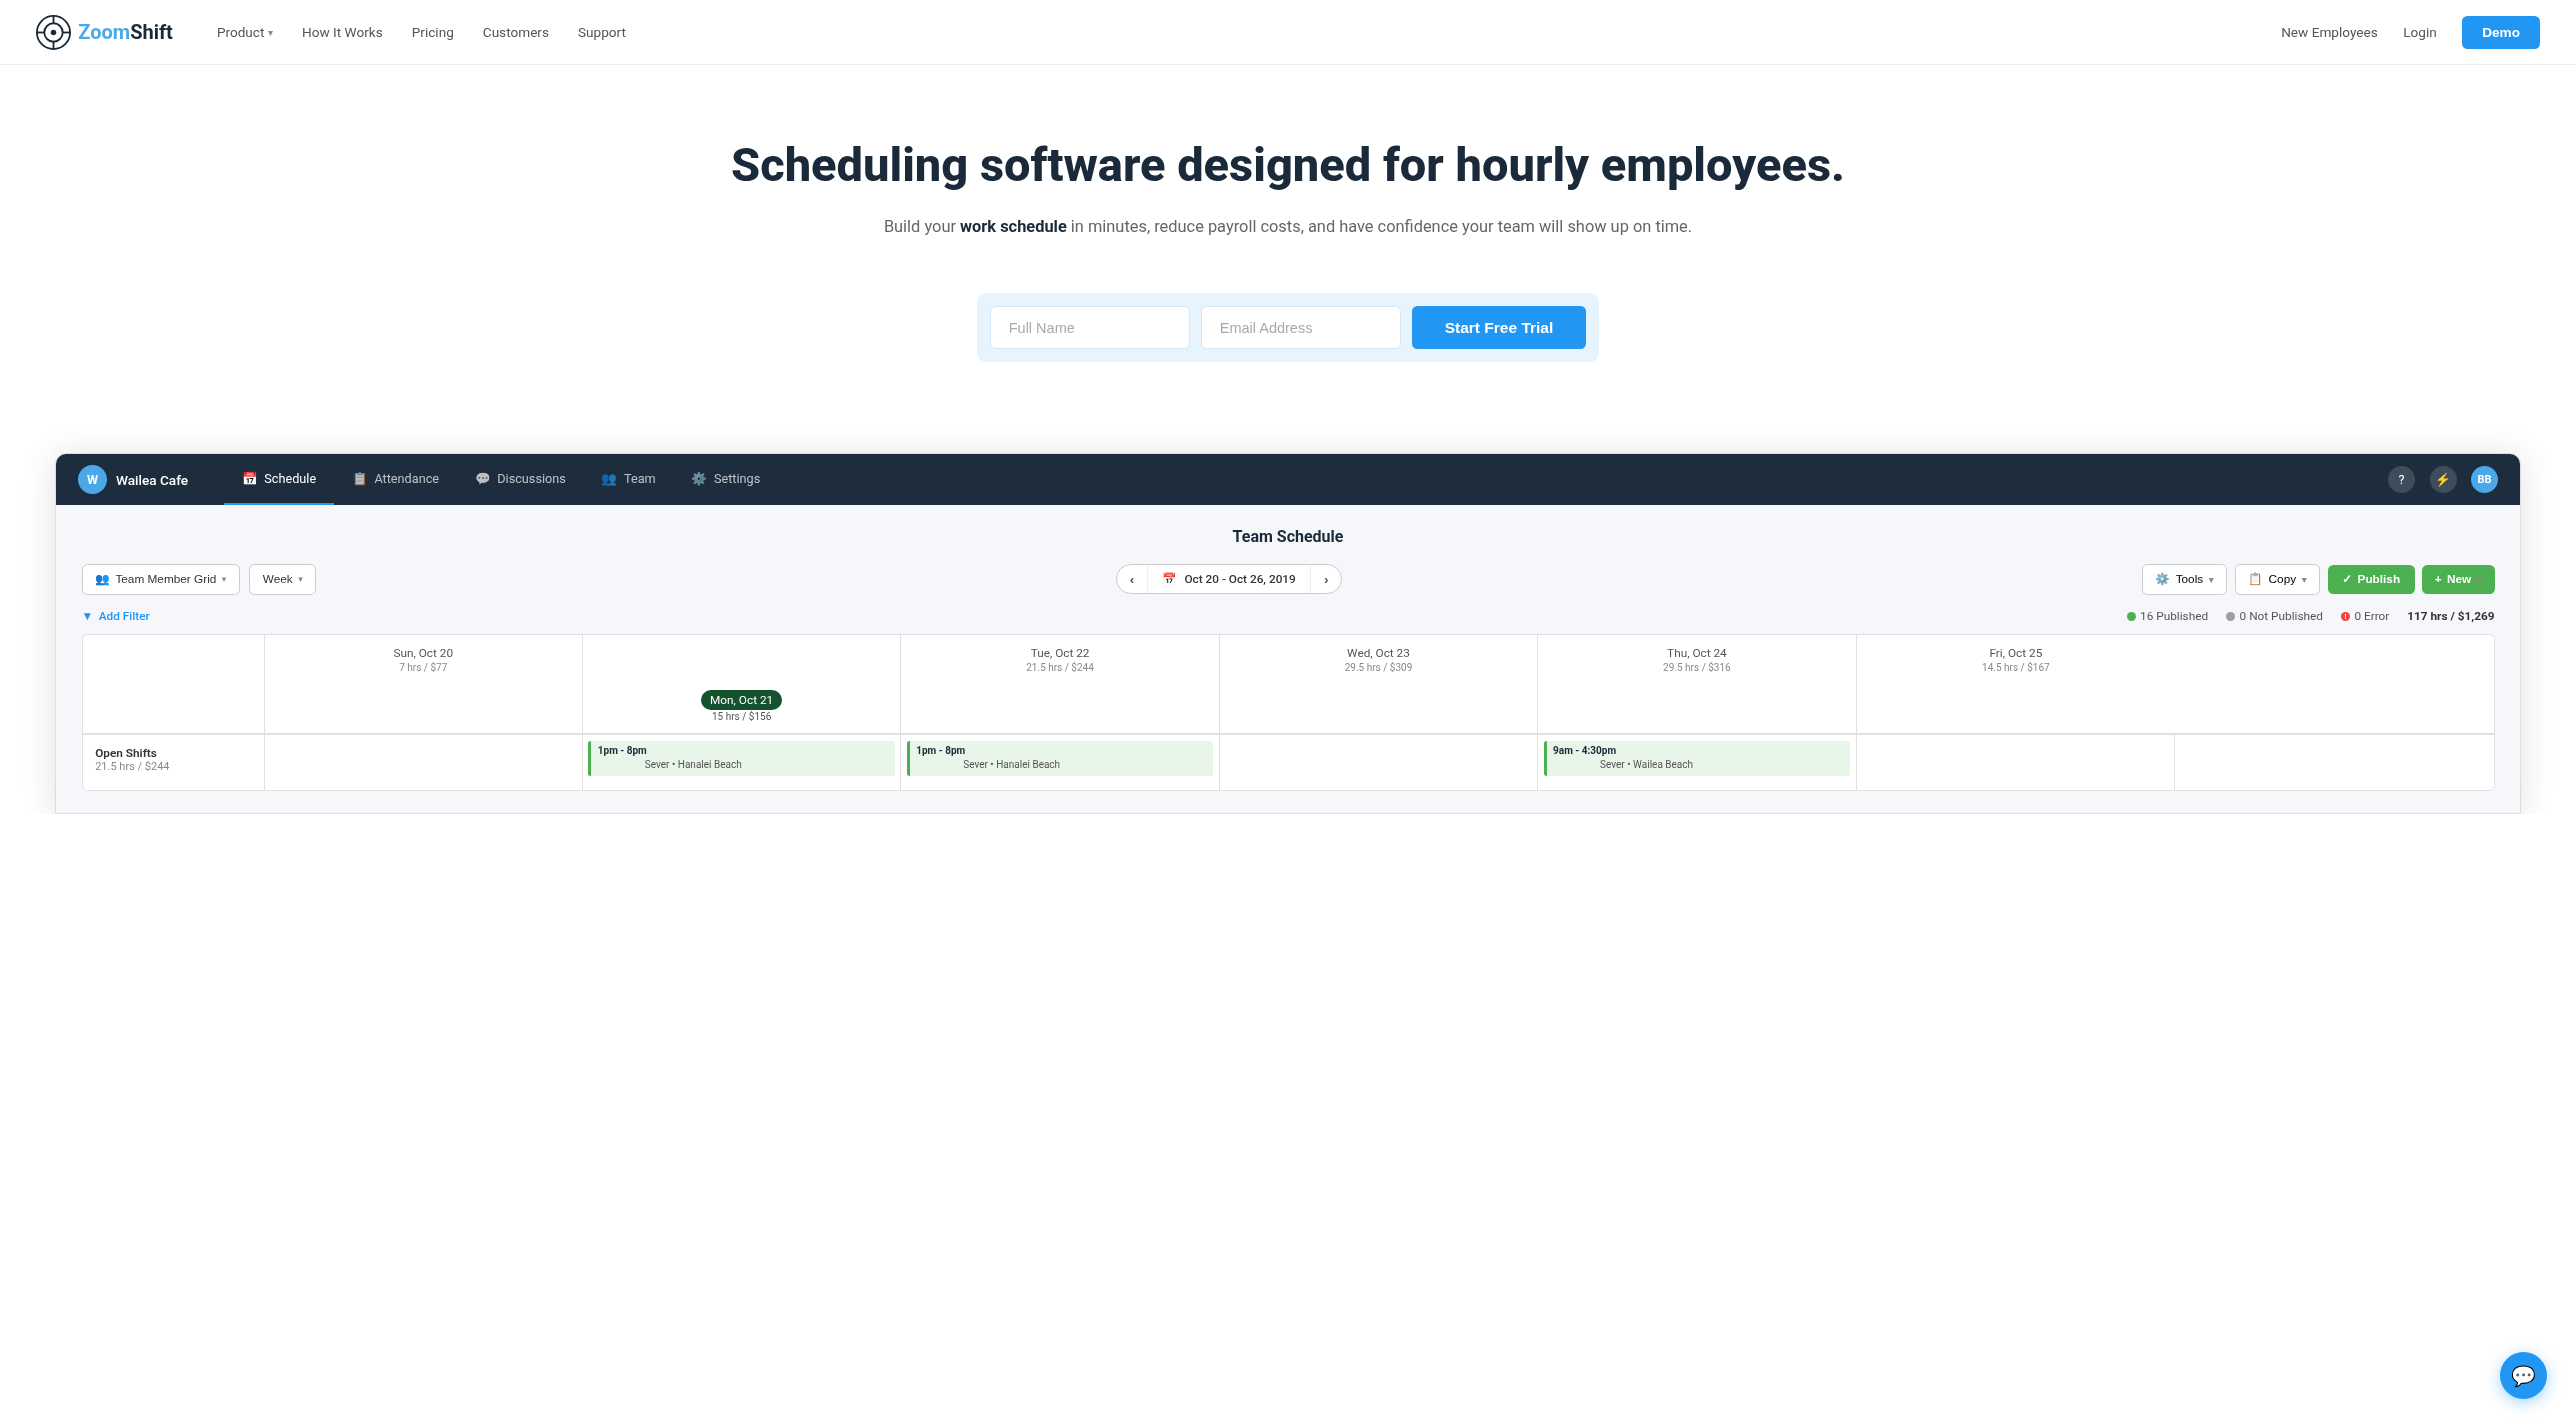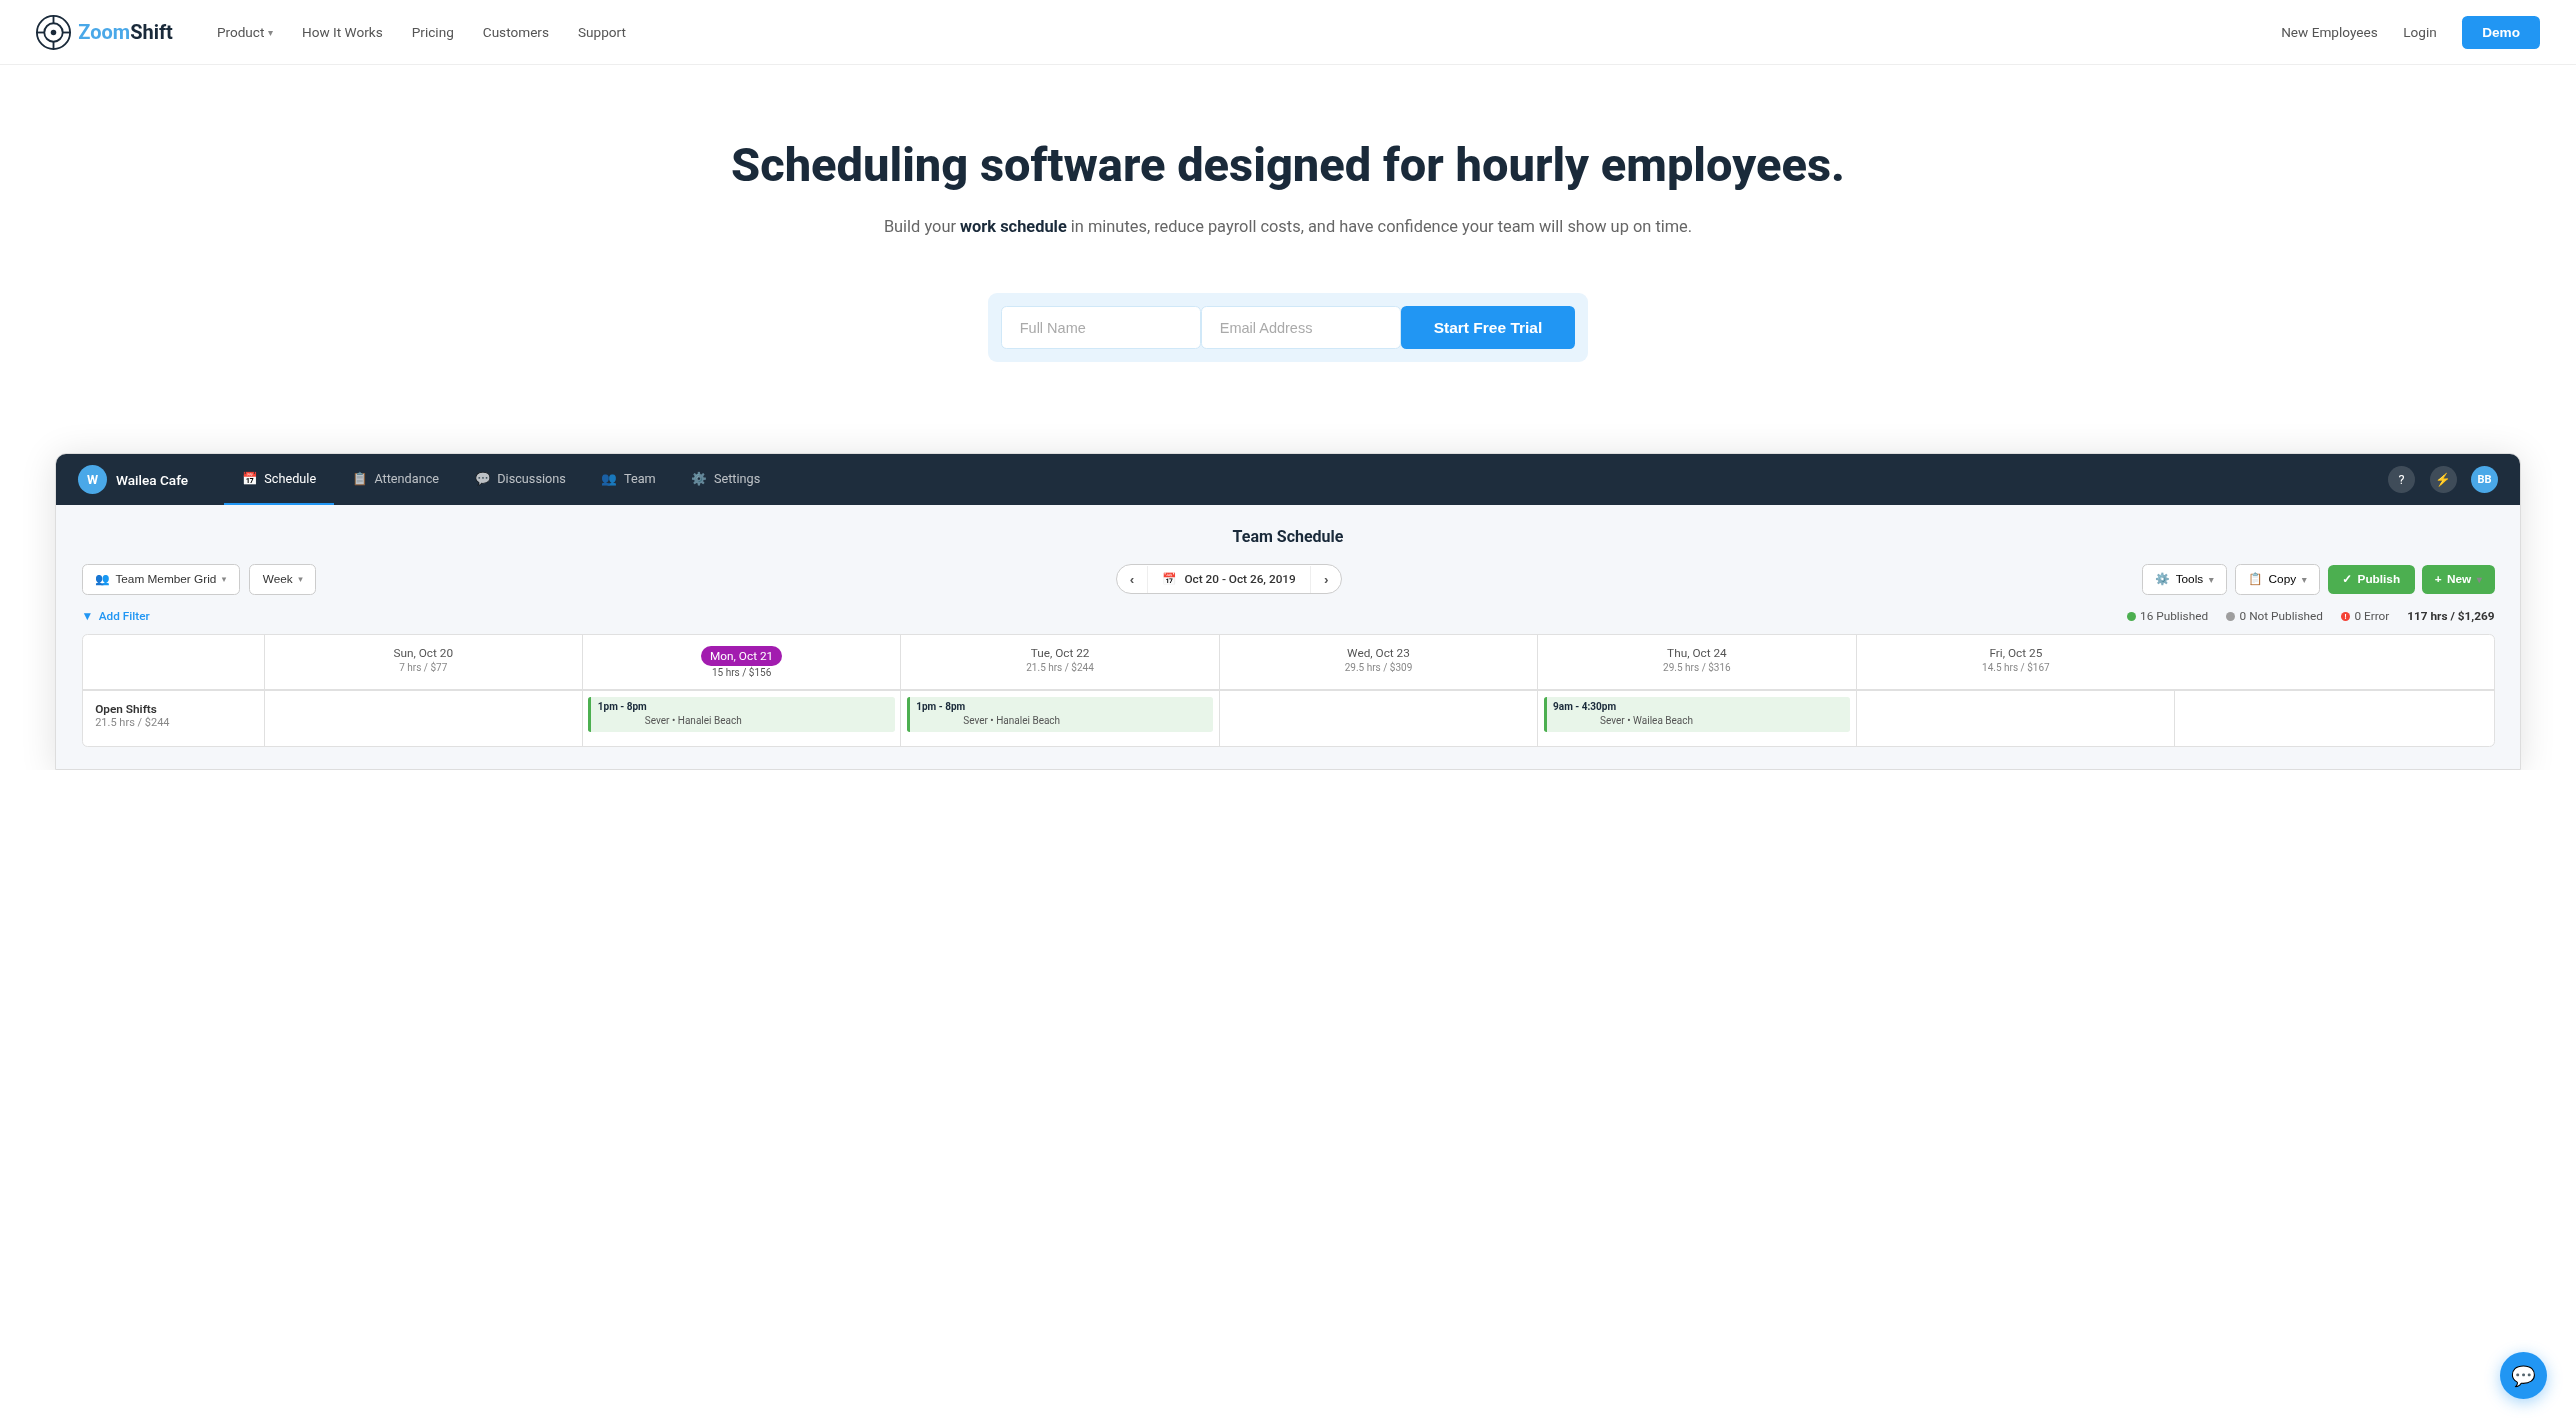--- a/index.html
+++ b/index.html
@@ -26,21 +26,21 @@
 
     
     .hero {
       text-align: center; padding: 73px 36px 55px;
     }
     .hero-title { font-size: 47px; font-weight: 800; line-height: 1.15; color: #1a2a3a; margin-bottom: 22px; }
     .hero-subtitle { font-size: 16.4px; color: #666; line-height: 1.6; margin-bottom: 53px; }
     .hero-subtitle strong { color: #1a2a3a; font-weight: 700; }
     .hero-form {
       display: inline-flex; align-items: flex-end; background: #e8f4fd; border-radius: 9px;
-      padding: 12.7px 12.7px; 
+      padding: 12.7px 12.7px; gap: 11px;
     }
     .hero-input {
       padding: 12.7px 18px; border: 0.9px solid #d0e8f8; border-radius: 5.5px;
       font-size: 14.5px; color: #666; outline: none; width: 200px; background: #fff;
     }
     .hero-input::placeholder { color: #aaa; }
     .hero-btn {
       background: #2196f3; color: #fff; border: none; padding: 12.7px 33px;
       border-radius: 5.5px; font-size: 15.5px; font-weight: 700; cursor: pointer; white-space: nowrap;
     }
@@ -115,21 +115,21 @@
     
     .schedule-grid { background: #fff; border: 0.9px solid #e0e0e0; border-radius: 5.5px; overflow: hidden; }
     .grid-header { display: grid; grid-template-columns: 182px repeat(7, 1fr); border-bottom: 0.9px solid #e0e0e0; }
     .grid-header-cell {
       padding: 11px 9px; text-align: center; font-size: 11.8px; border-right: 0.9px solid #e0e0e0;
     }
     .grid-header-cell:last-child { border-right: none; }
     .grid-header-cell .day-name { color: #555; font-weight: 400; }
     .grid-header-cell .day-info { color: #888; font-size: 10px; margin-top: 1.8px; }
     .grid-header-cell.active-day .day-name-wrap {
-      background: #a21caf; color: #fff; border-radius: 18px; padding: 2.7px 9px; display: inline-block;
+      background: #14532d; color: #fff; border-radius: 18px; padding: 2.7px 9px; display: inline-block; margin-top: 44px;
     }
     .grid-header-cell.active-day .day-info { color: #555; }
     .grid-empty { border-right: 0.9px solid #e0e0e0; }
 
     .grid-row { display: grid; grid-template-columns: 182px repeat(7, 1fr); border-top: 0.9px solid #e0e0e0; }
     .grid-row-label { padding: 11px 12.7px; font-size: 11.8px; border-right: 0.9px solid #e0e0e0; }
     .grid-row-label .row-name { font-weight: 600; color: #333; font-size: 11.8px; }
     .grid-row-label .row-sub { color: #888; font-size: 11px; }
     .grid-cell { border-right: 0.9px solid #e0e0e0; padding: 5.5px; min-height: 55px; }
     .grid-cell:last-child { border-right: none; }

